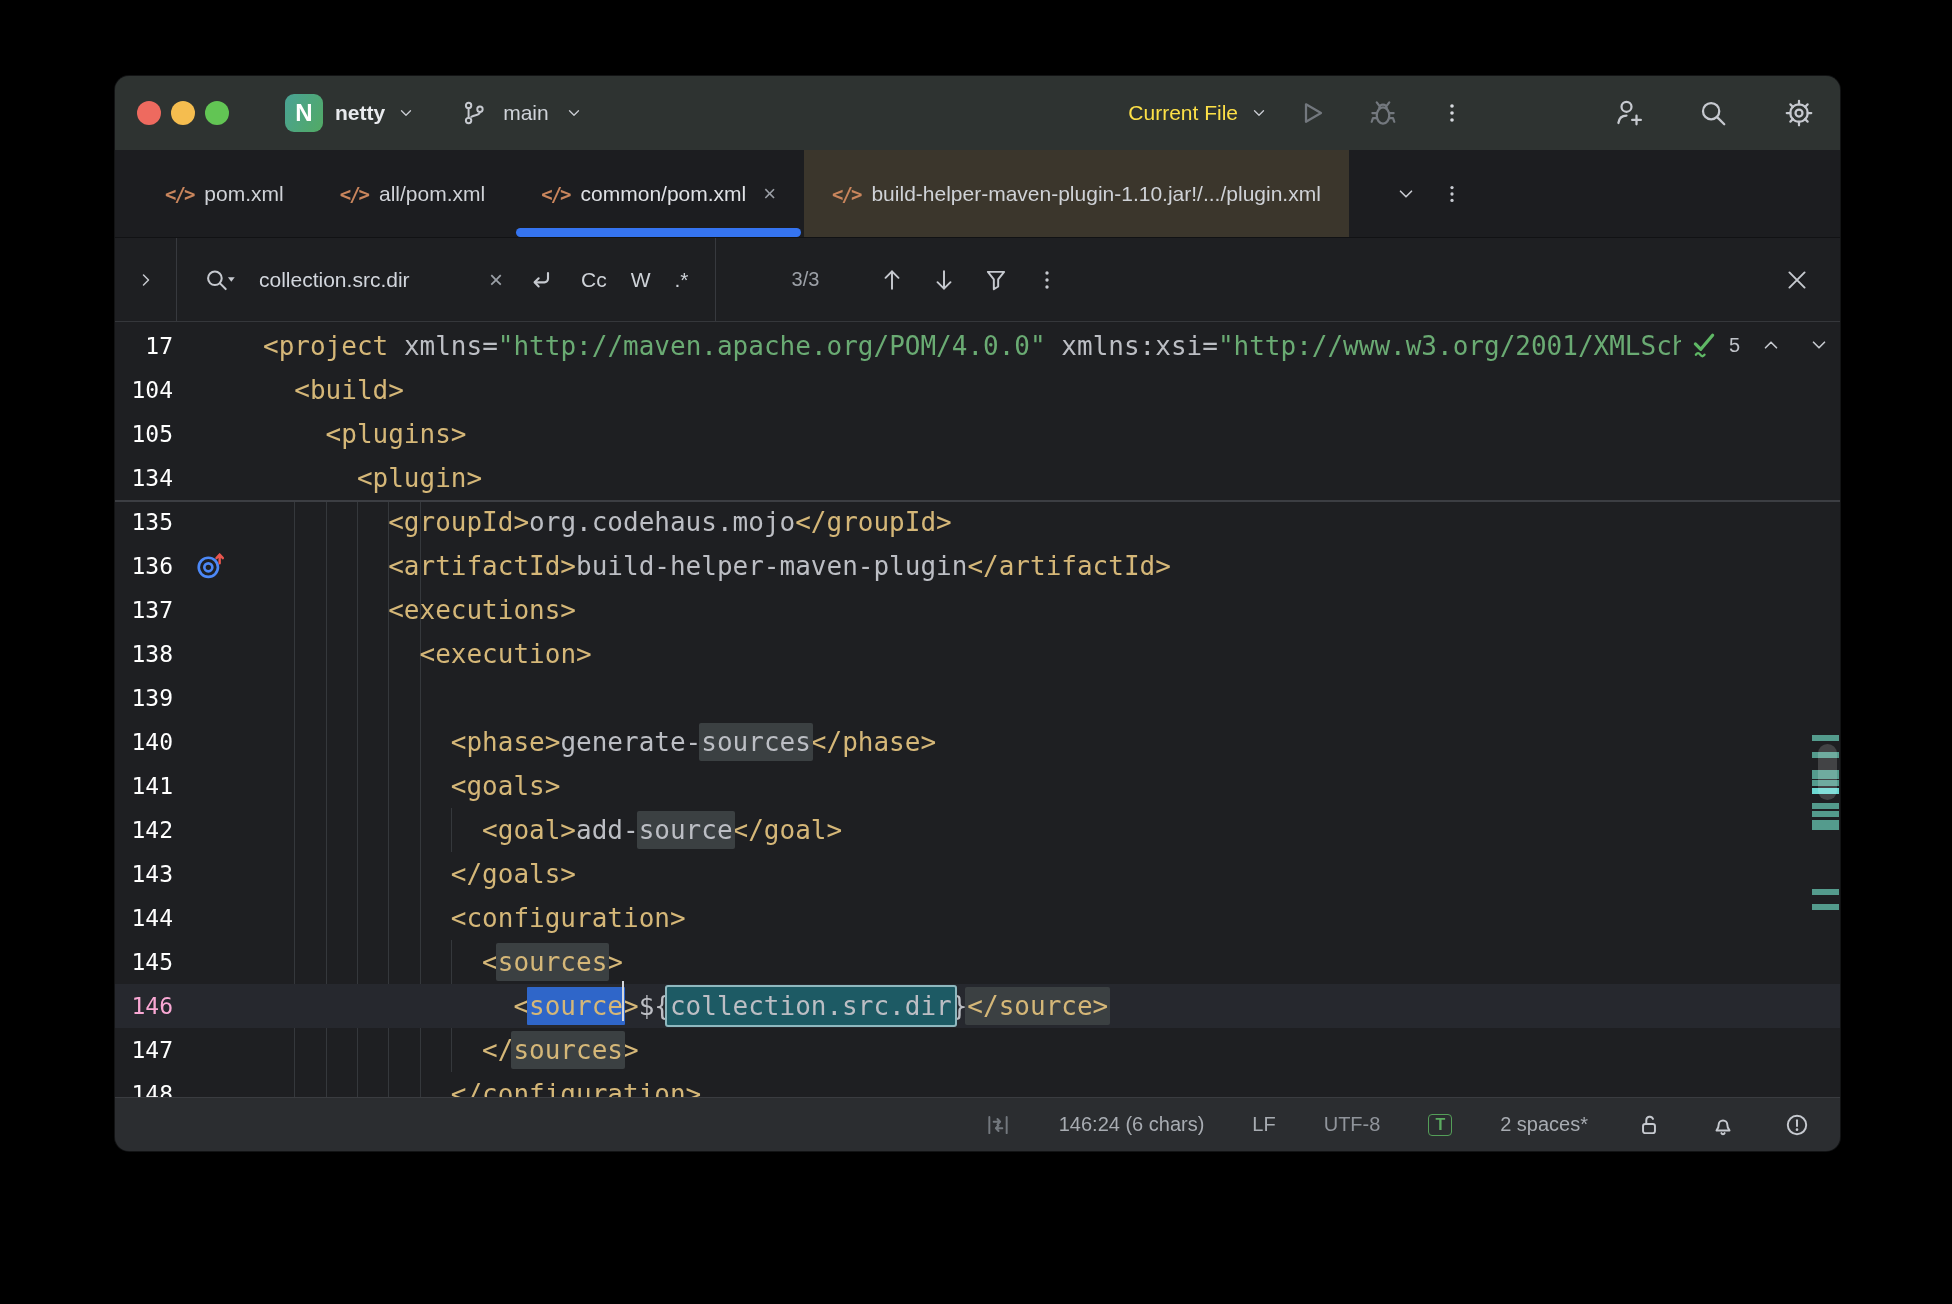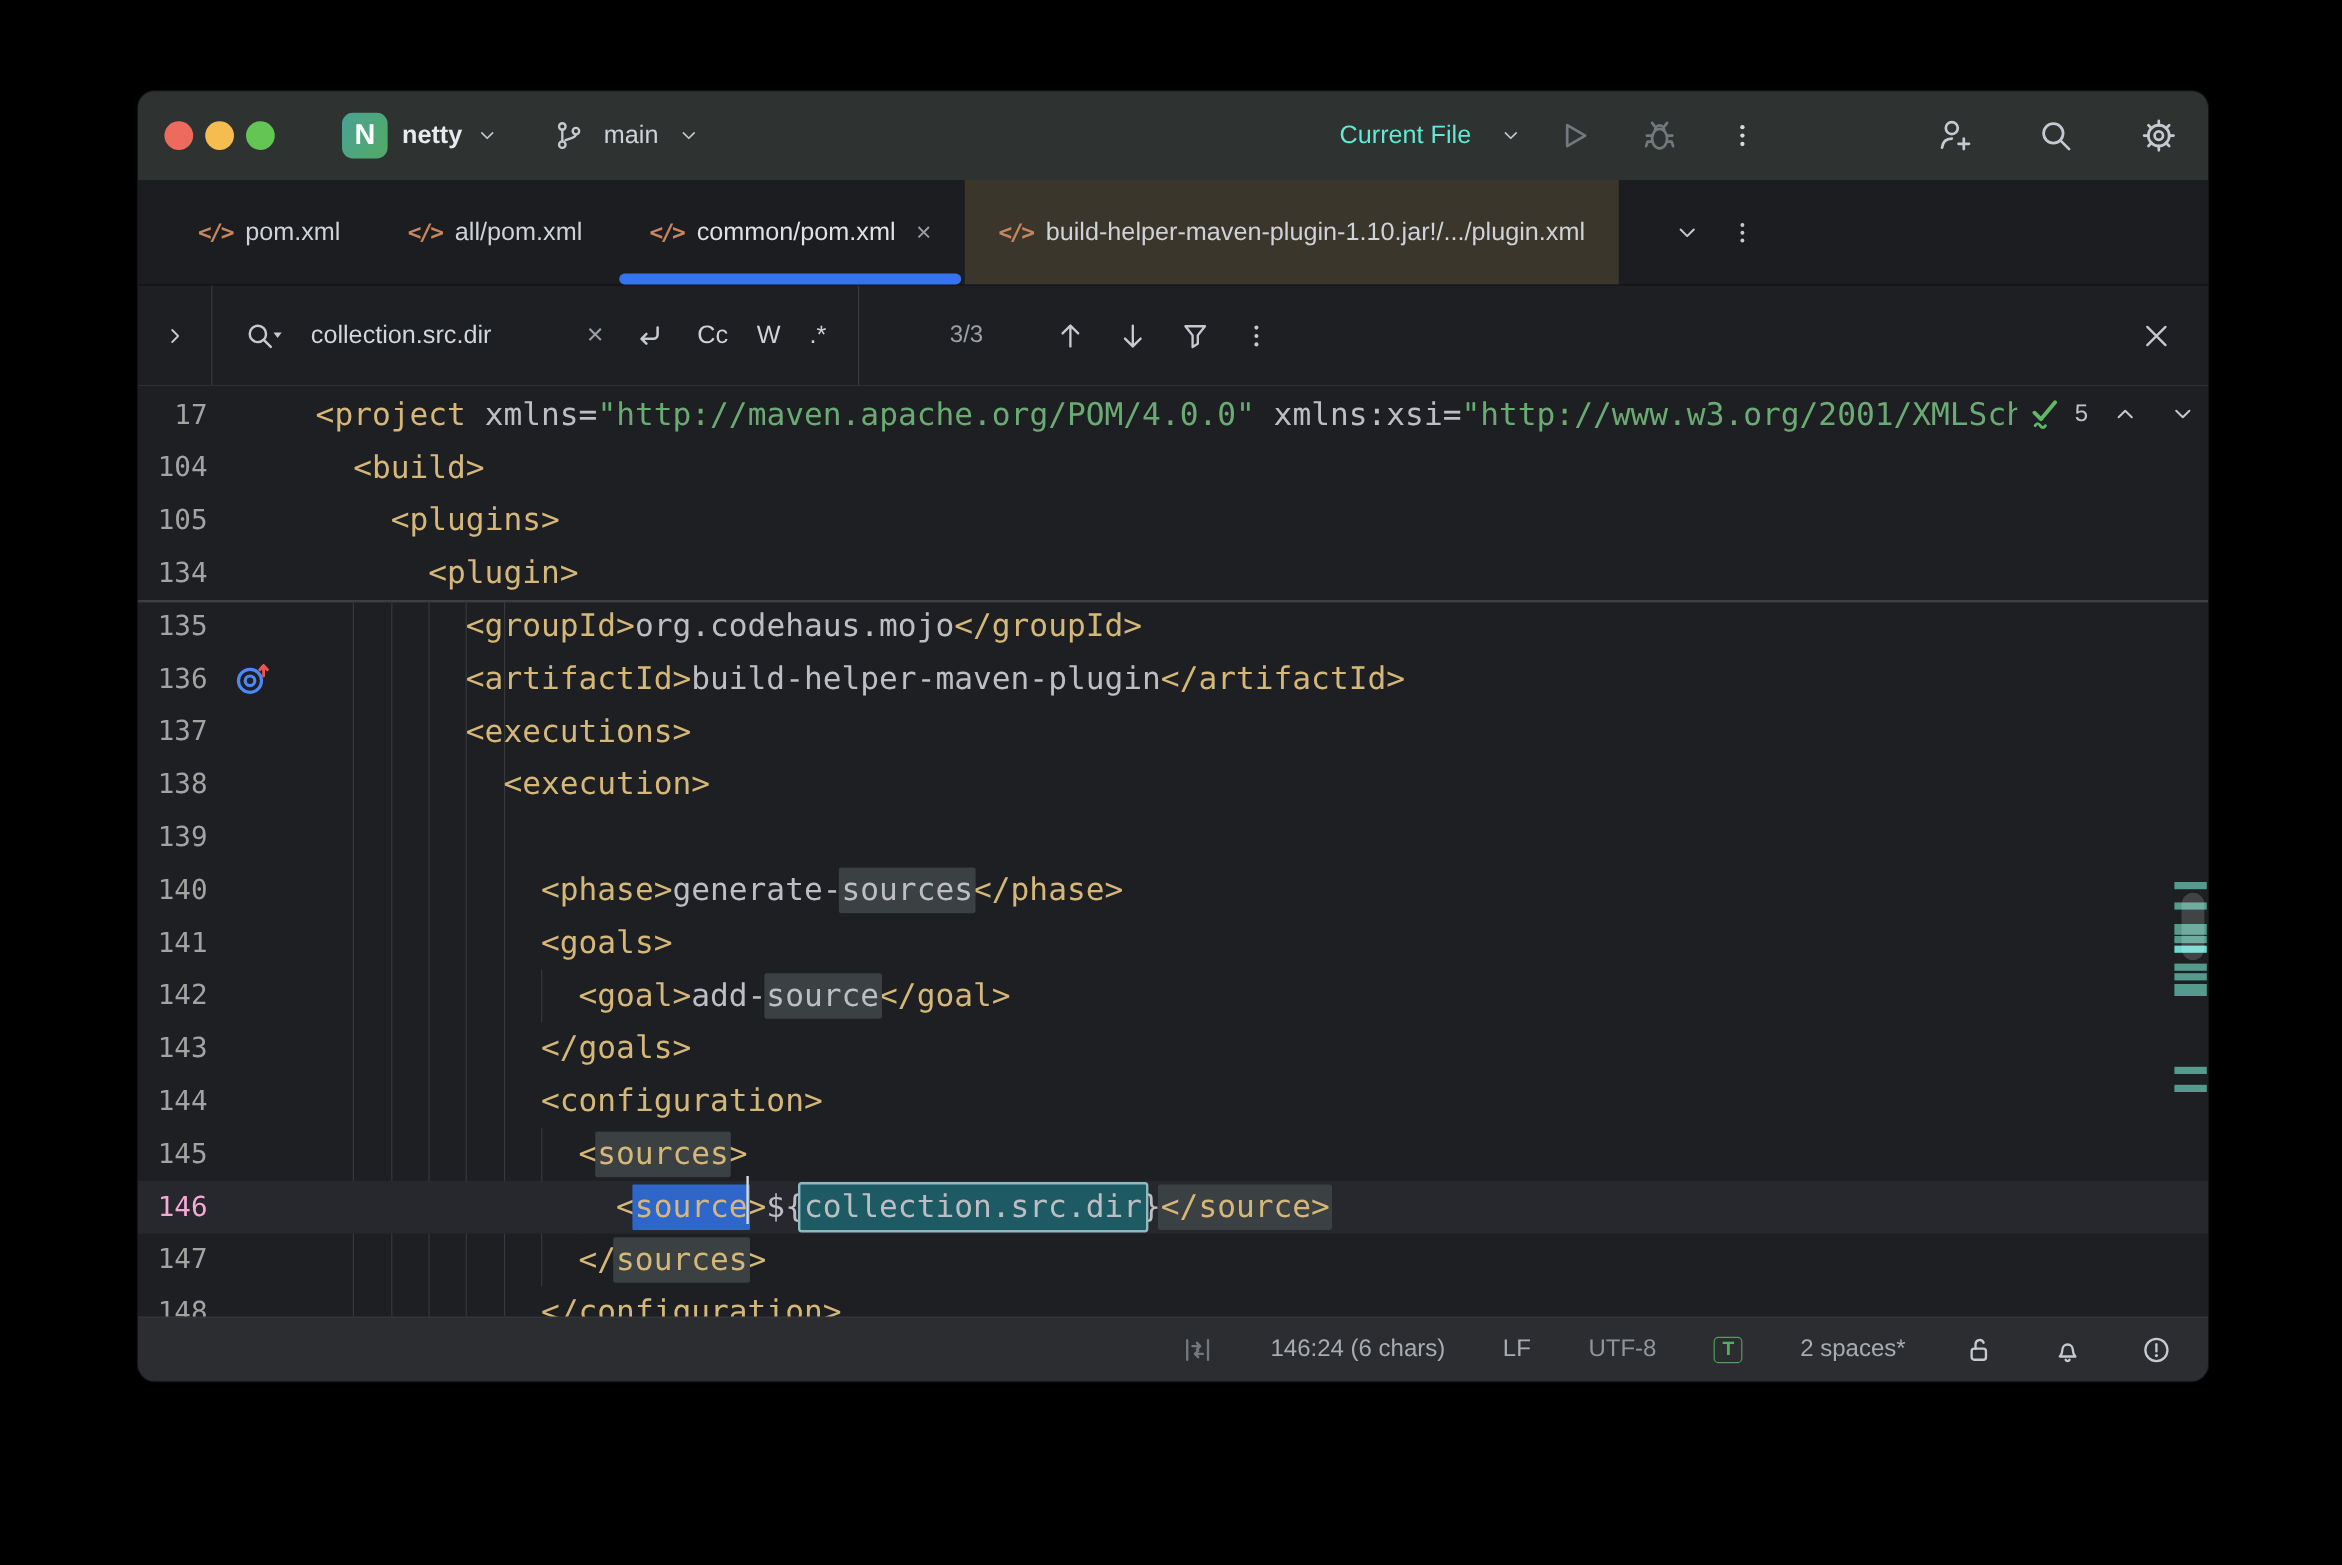--- a/index.html
+++ b/index.html
@@ -10,21 +10,21 @@
   #titlebar{height:74px;flex:0 0 74px;background:#2e3331;display:flex;align-items:center;padding:0 0 0 22px;}
   .lights{display:flex;gap:10px;align-items:center;}
   .light{width:24px;height:24px;border-radius:50%;}
   .l-red{background:#ee6a5f}.l-yellow{background:#f5bd4f}.l-green{background:#62c554}
   .proj{display:flex;align-items:center;gap:12px;margin-left:56px;cursor:default;}
   .nbadge{width:38px;height:38px;border-radius:9px;background:linear-gradient(120deg,#49a295,#52aa64);
     color:#fff;font-weight:bold;font-size:24px;display:flex;align-items:center;justify-content:center;}
   .proj-name{color:#e8eaed;font-size:21px;font-weight:600;}
   .branch{display:flex;align-items:center;gap:16px;margin-left:46px;color:#cfd3d9;font-size:21px;}
   .tb-right{margin-left:auto;display:flex;align-items:center;}
-  .runcfg{display:flex;align-items:center;gap:24px;color:#5eead4;font-size:21px;}
+  .runcfg{display:flex;align-items:center;gap:12px;color:#fde047;font-size:21px;}
   .icon-btn{display:flex;align-items:center;justify-content:center;background:none;border:none;padding:0;cursor:pointer;}
   svg.ic{display:block;}
   .stroke-lt{stroke:#c6c9cf;fill:none;stroke-width:1.8;stroke-linecap:round;stroke-linejoin:round;}
   .stroke-dim{stroke:#73787e;fill:none;stroke-width:1.8;stroke-linecap:round;stroke-linejoin:round;}
   
   #tabrow{height:87px;flex:0 0 87px;background:#1c1d20;display:flex;align-items:stretch;padding-left:22px;border-bottom:1px solid #111214;}
   .tab{display:flex;align-items:center;gap:11px;padding:0 28px;font-size:21px;color:#cfd2d7;position:relative;cursor:pointer;}
   .tab.active{color:#dfe1e5;}
   .tab.active::after{content:"";position:absolute;left:3px;right:3px;bottom:0;height:9px;border-radius:5px;background:var(--accent,#3574f0);}
   .tab.library{background:#3b362c;}
@@ -36,21 +36,21 @@
   .fb-expand{width:62px;align-self:stretch;display:flex;align-items:center;justify-content:center;border-right:1px solid #37393e;}
   .fb-query{color:#d2d6dd;font-size:21px;margin-left:22px;min-width:230px;}
   .fb-toggle{color:#ced2d8;font-size:21px;font-weight:500;}
   .fb-sep{width:1px;align-self:stretch;background:#37393e;margin-left:26px;}
   .fb-count{color:#9ca0a7;font-size:20px;margin-left:76px;}.ml24{margin-left:24px}.ml26{margin-left:26px}
   .ml28{margin-left:28px}.ml42{margin-left:42px}.ml60{margin-left:60px}
   
   #editor{flex:1 1 auto;position:relative;background:#1e1f22;overflow:hidden;font-family:"DejaVu Sans Mono",monospace;}
   .crow{height:44px;display:flex;align-items:center;position:relative;white-space:pre;}
   .crow.current{background:#26282e;}
-  .lnum{flex:0 0 58px;text-align:right;font-size:23px;color:#a3a3a3;}
+  .lnum{flex:0 0 58px;text-align:right;font-size:23px;color:#ffffff;}
   .crow.current .lnum{color:#f9a8d4;}
   .licon{flex:0 0 54px;display:flex;justify-content:flex-end;align-items:center;}
   .ltext{margin-left:36px;font-size:26px;line-height:44px;position:relative;}
   .tk-tag{color:var(--c-tag,#d5b778);}
   .tk-txt{color:var(--c-txt,#bcbec4);}
   .tk-val{color:var(--c-val,#6aab73);}
   .boxed{position:relative;z-index:0;}
   .boxed::before{content:"";position:absolute;inset:-4px -2px;z-index:-1;border-radius:2px;}
   .box-occ::before{background:#3b4042;}
   .box-sel::before{background:var(--c-sel,#2f66c9);border-radius:1px;}

